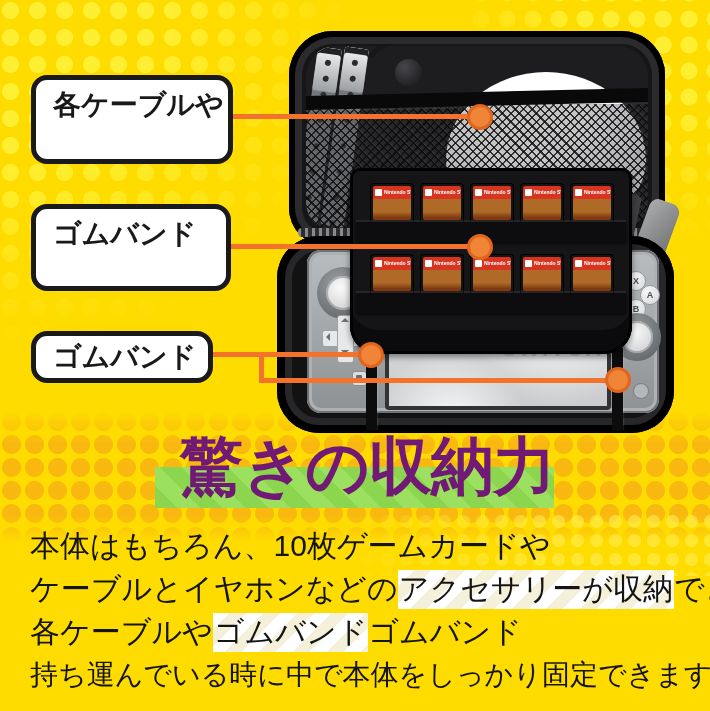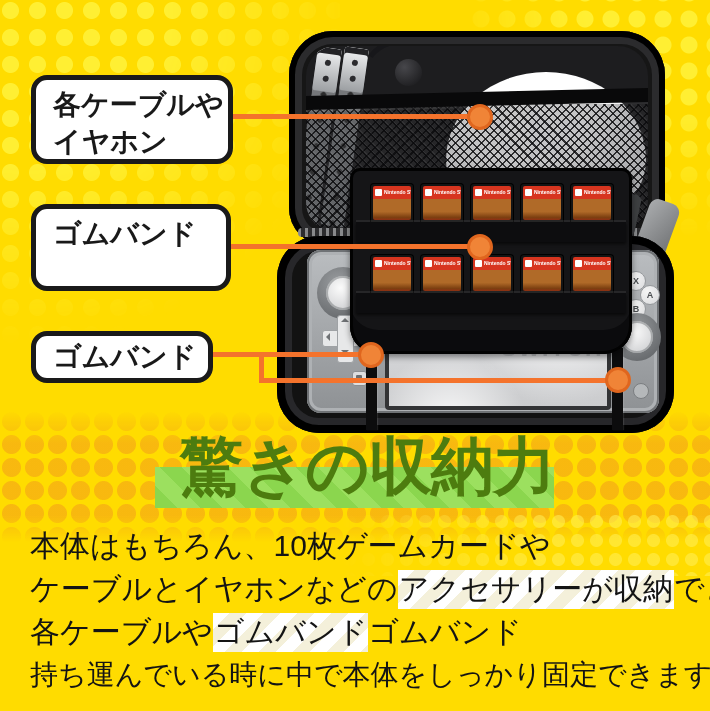--- a/index.html
+++ b/index.html
@@ -110,21 +110,21 @@
   .card-logo{height:11px;display:flex;align-items:center;gap:2px;padding:1px 2px;background:#d7351f;}
   .logo-sq{width:7px;height:7px;background:#ffffff;border-radius:1px;flex:none;}
   .logo-txt{font-size:5px;font-weight:bold;color:#ffffff;white-space:nowrap;line-height:5px;}
   .card-art{height:23px;background:linear-gradient(180deg,#b06a28 0 55%,#7c3f10 80%,#9c2316);}
   .slotband{position:absolute;left:6px;width:270px;height:20px;background:#0d0d0f;
     box-shadow:0 -2px 0 rgba(255,255,255,0.08), 0 2px 3px rgba(0,0,0,0.6);}
   
   .title-band{left:155px;top:467px;width:399px;height:41px;z-index:9;
     background:repeating-linear-gradient(45deg,#8BD64E 0 16px,#9CE05F 16px 32px);}
   .title-text{left:180px;top:433px;z-index:10;font-size:63px;font-weight:bold;
-    color:#4d7c0f;letter-spacing:-1px;white-space:nowrap;line-height:66px;}
+    color:#701a75;letter-spacing:-1px;white-space:nowrap;line-height:66px;}
   .bodytext{left:30px;top:524px;z-index:10;color:#141414;}
   .bline{height:43px;line-height:43px;font-size:30px;letter-spacing:0;white-space:nowrap;}
   .bline.small{font-size:28px;}
   .hl{background:repeating-linear-gradient(135deg,#ffffff 0 12px,#f4f0da 12px 24px);
     padding:2px 1px 4px 1px;}
 </style>
 </head>
 <body>
 
 <div id="canvas">
@@ -296,21 +296,20 @@
   <div class="cline" style="left:227px;top:244px;width:253px;height:5px;"></div>
   <div class="cdot" style="left:467px;top:234px;"></div>
   <div class="cline" style="left:209px;top:352px;width:162px;height:5px;"></div>
   <div class="cdot" style="left:358px;top:342px;"></div>
   <div class="cline" style="left:259px;top:352px;width:5px;height:31px;"></div>
   <div class="cline" style="left:259px;top:378px;width:359px;height:5px;"></div>
   <div class="cdot" style="left:605px;top:367px;"></div>
 
   <div class="callout" style="left:31px;top:75px;width:202px;height:89px;">
     <div>各ケーブルや</div>
-    <div>イヤホン</div>
   </div>
   <div class="callout" style="left:31px;top:204px;width:200px;height:87px;">
     <div>ゴムバンド</div>
   </div>
   <div class="callout" style="left:31px;top:331px;width:182px;height:52px;padding-top:2px;">
     <div>ゴムバンド</div>
   </div>
 
   <div class="abs title-band"></div>
   <div class="abs title-text">驚きの収納力</div>

